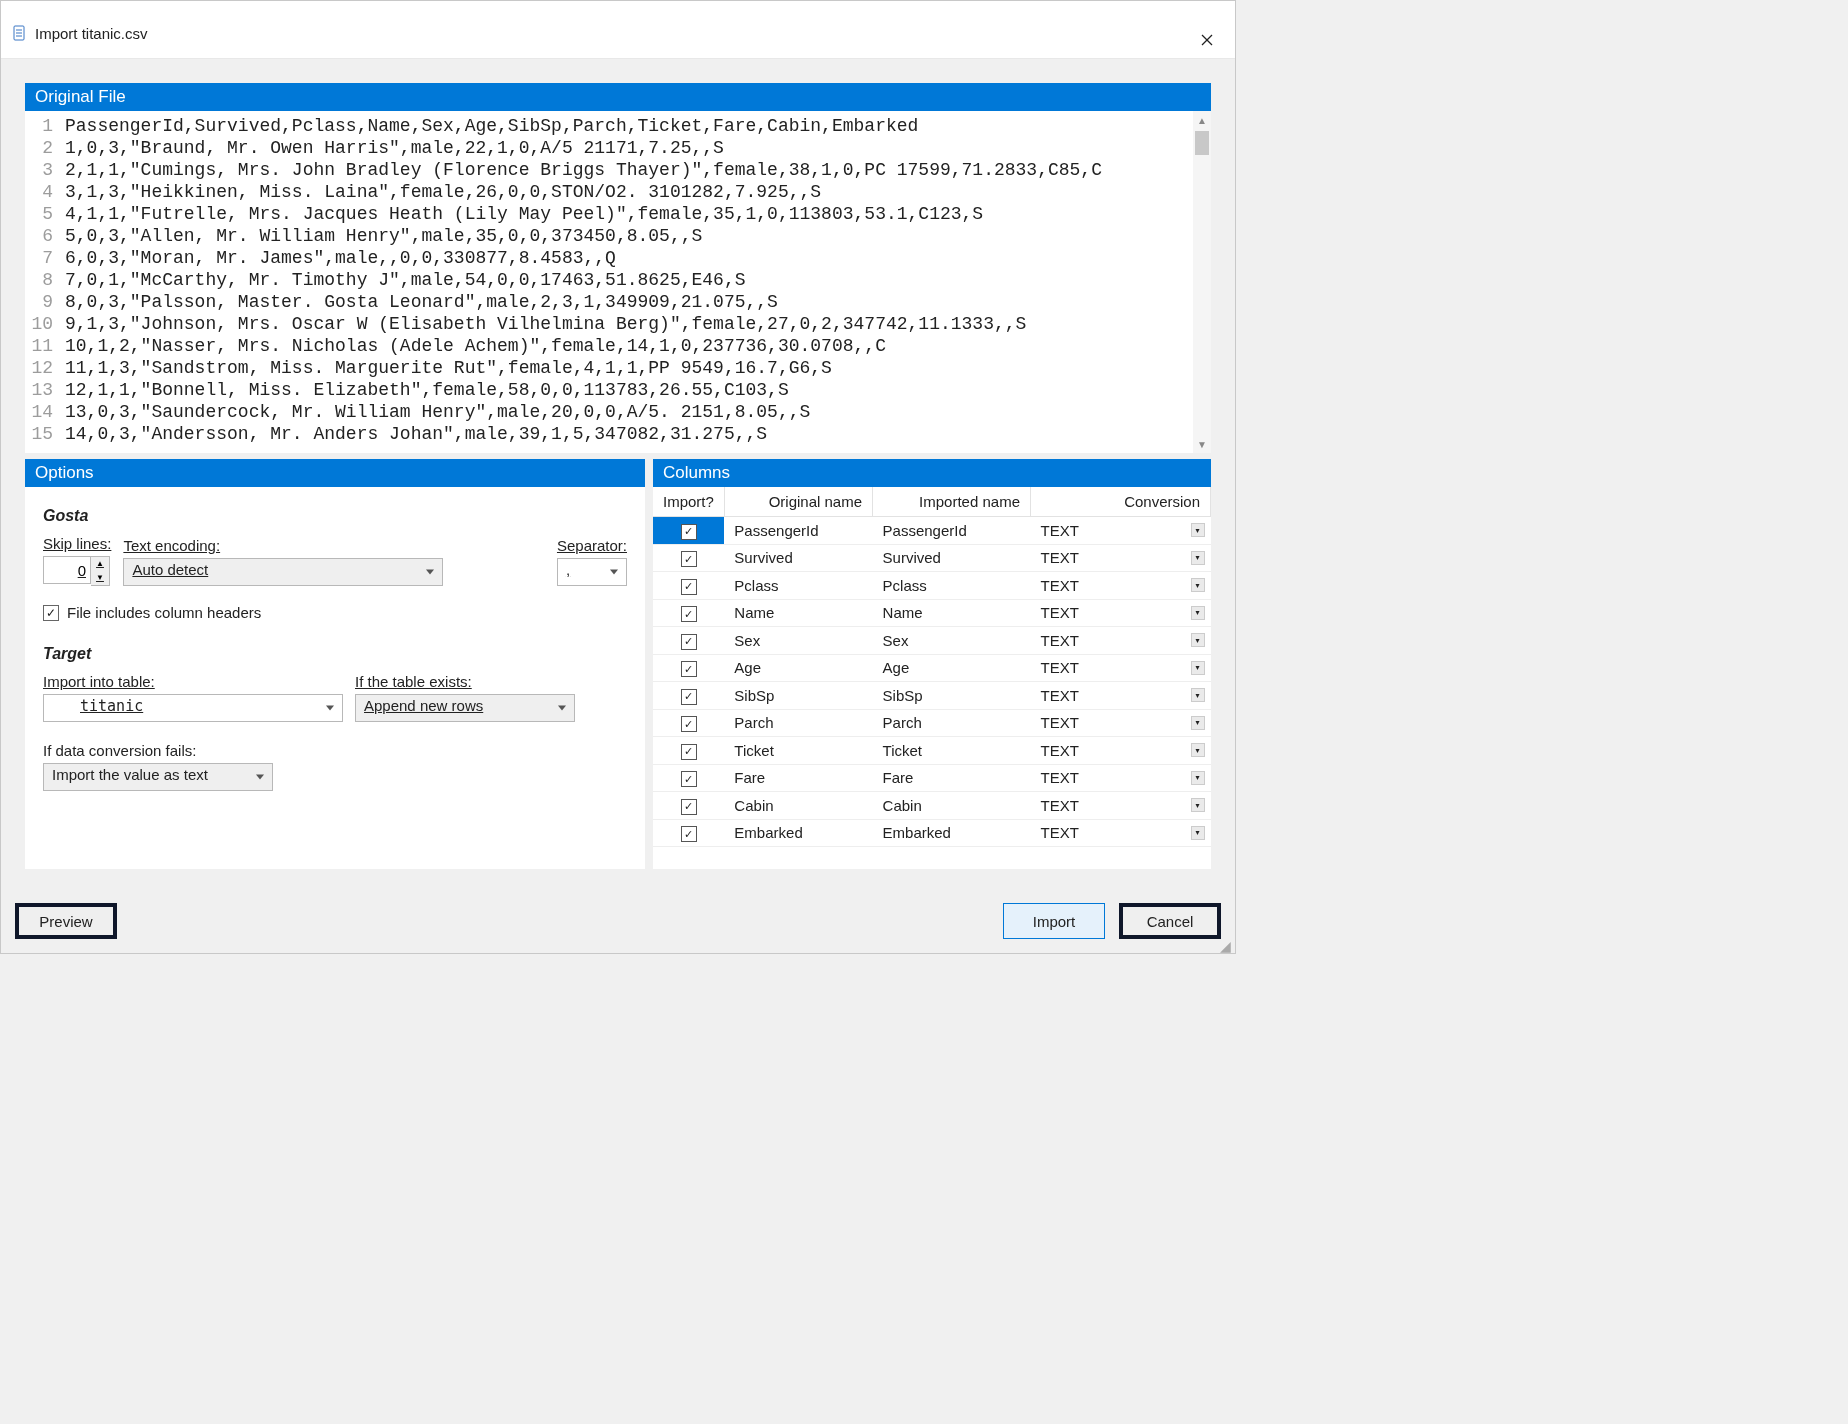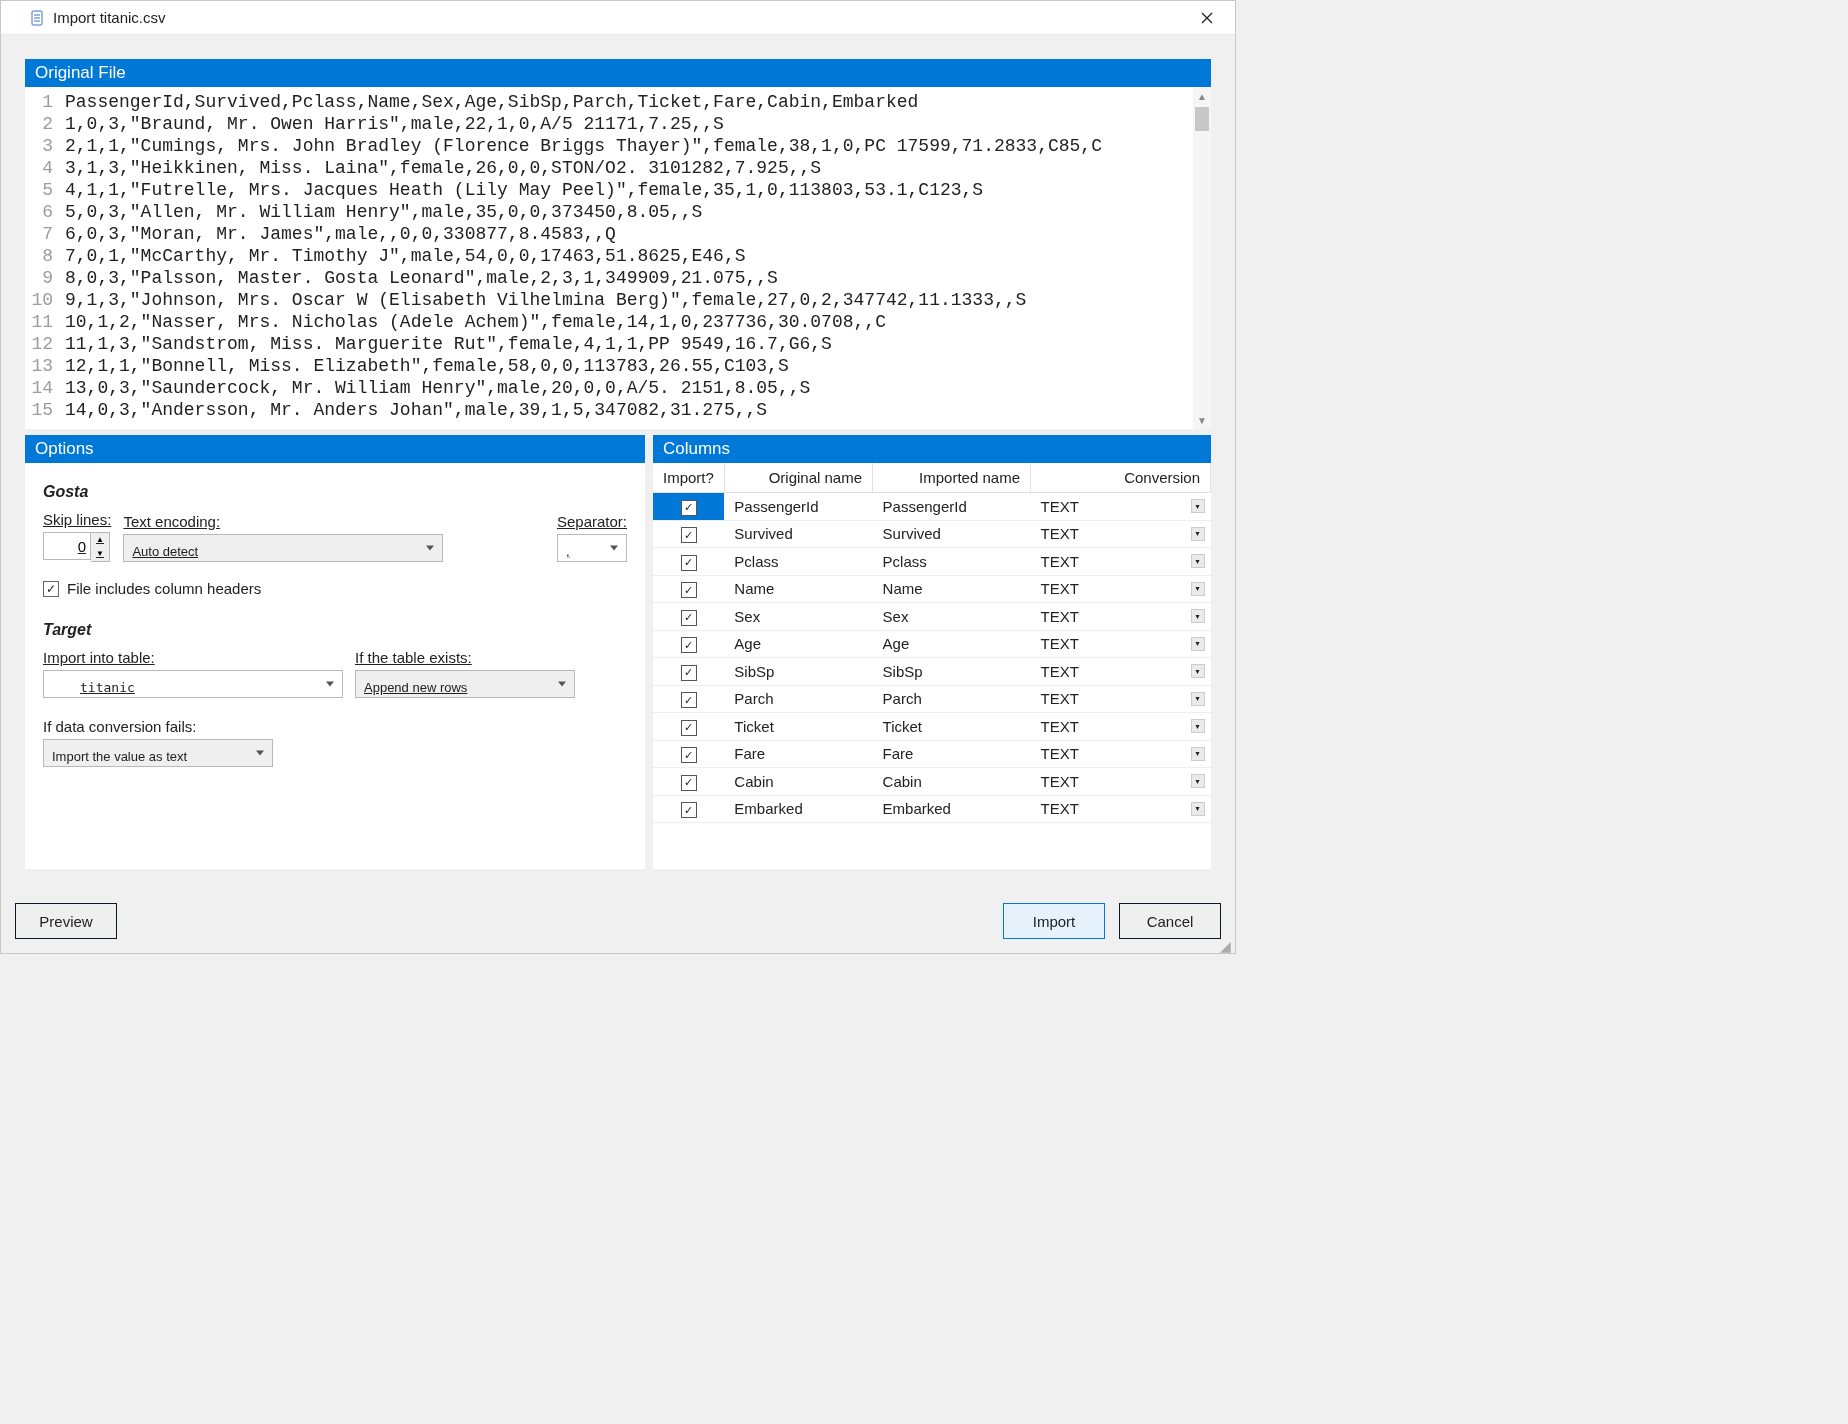--- a/index.html
+++ b/index.html
@@ -14,24 +14,25 @@
   height: 954px;
   background: #fff;
   border: 1px solid #c8c8c8;
   display: flex;
   flex-direction: column;
   overflow: hidden;
 }
 .titlebar {
   height: 34px;
   display: flex;
-  align-items: center;
-  padding: 0 8px 0 28px;
+  align-items: flex-start;
+  padding: 0 8px 0 10px;
   background: #fff;
   border-bottom: 1px solid #e8e8e8;
+  margin-top: 24px;
 }
 .titlebar .doc-icon {
   width: 16px; height: 16px;
   margin-right: 8px;
   display: inline-flex;
   align-items: center;
   justify-content: center;
 }
 .titlebar .title {
   flex: 1;
@@ -179,24 +180,24 @@
   line-height: 1;
   cursor: pointer;
   padding: 0;
 }
 .select {
   height: 28px;
   border: 1px solid #b8b8b8;
   background: #efefef;
   padding: 2px 24px 2px 8px;
   position: relative;
-  font-size: 13px;
-  cursor: pointer;
-  display: flex;
-  align-items: flex-end;
+  font-size: 15px;
+  cursor: pointer;
+  display: flex;
+  align-items: flex-start;
 }
 .select.white { background: #fff; }
 .select::after {
   content: "";
   position: absolute;
   right: 8px; top: 50%;
   transform: translateY(-50%);
   border-left: 4px solid transparent;
   border-right: 4px solid transparent;
   border-top: 5px solid #555;
@@ -282,21 +283,21 @@
 .button-bar {
   padding: 10px 14px 14px 14px;
   display: flex;
   gap: 14px;
   background: #f0f0f0;
 }
 .button-bar .spacer { flex: 1; }
 .btn {
   min-width: 102px;
   height: 36px;
-  border: 1px solid #0f172a;
+  border: 4px solid #0f172a;
   background: #efefef;
   font-size: 15px;
   cursor: pointer;
   display: flex; align-items: center; justify-content: center;
 }
 .btn.primary {
   border: 1px solid #0078d7;
   background: #e5f1fb;
 }
 .resize-grip {

